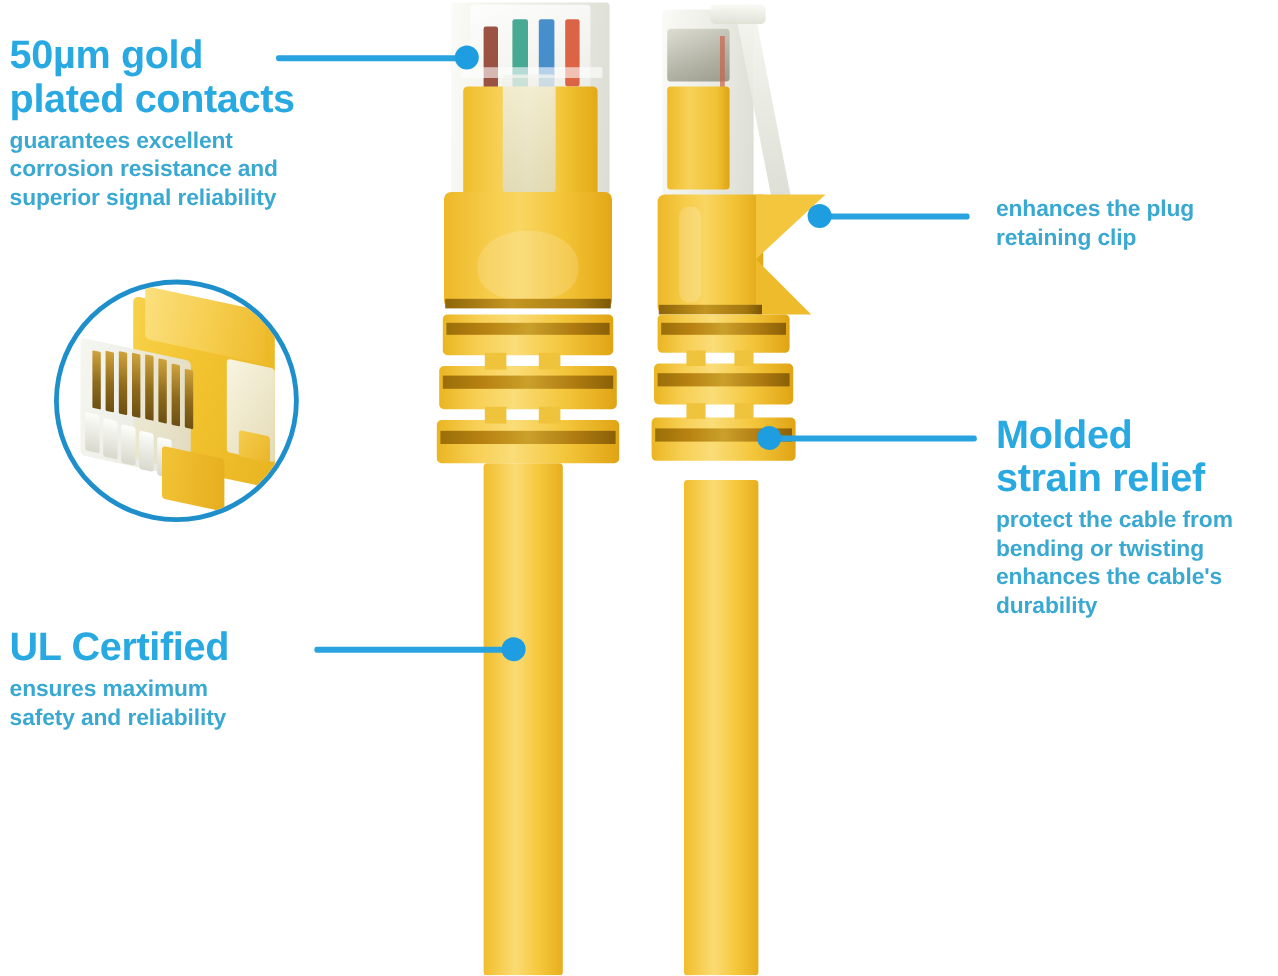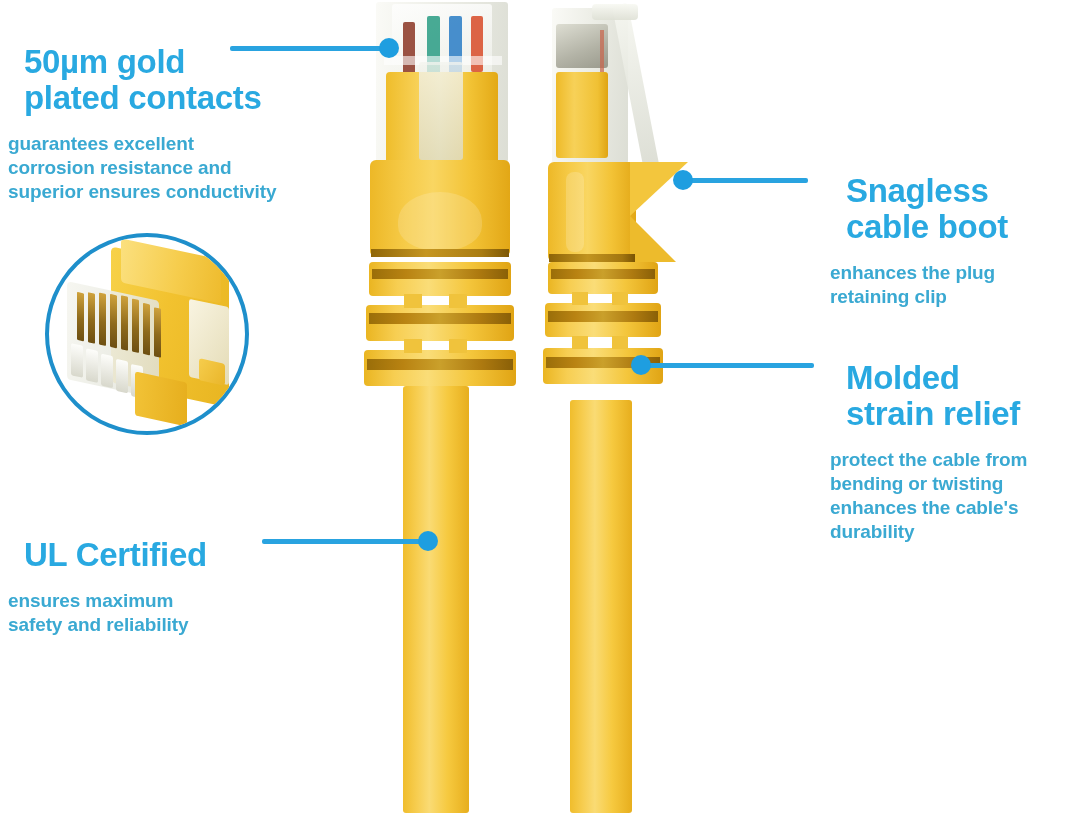--- a/index.html
+++ b/index.html
@@ -17,21 +17,21 @@
 
   
   .callout{ position:absolute; }
   .callout .title{
     font-weight:bold;
     font-size:33px;
     line-height:36px;
     color:#29a9e1;
     letter-spacing:-0.3px;
     white-space:pre-line;
-    margin:16px;
+    margin:0;
   }
   .callout .body{
     font-weight:bold;
     font-size:19px;
     line-height:24px;
     color:#3aa9d2;
     letter-spacing:-0.1px;
     white-space:pre-line;
     margin:6px 0 0 0;
   }
@@ -281,26 +281,24 @@
   <div class="leader-dot" style="left:631px; top:355px;"></div>
 
   <div class="leader-line" style="left:262px; top:539px; width:166px;"></div>
   <div class="leader-dot" style="left:418px; top:531px;"></div>
 
   <div class="callout" style="left:8px; top:28px; width:330px;">
     <div class="title">50µm gold
 plated contacts</div>
     <div class="body">guarantees excellent
 corrosion resistance and
-superior ensures conductivity</div>
+superior signal reliability</div>
   </div>
 
   <div class="callout" style="left:830px; top:157px; width:235px;">
-    <div class="title">Snagless
-cable boot</div>
     <div class="body">enhances the plug
 retaining clip</div>
   </div>
 
   <div class="callout" style="left:830px; top:344px; width:235px;">
     <div class="title">Molded
 strain relief</div>
     <div class="body">protect the cable from
 bending or twisting
 enhances the cable's

